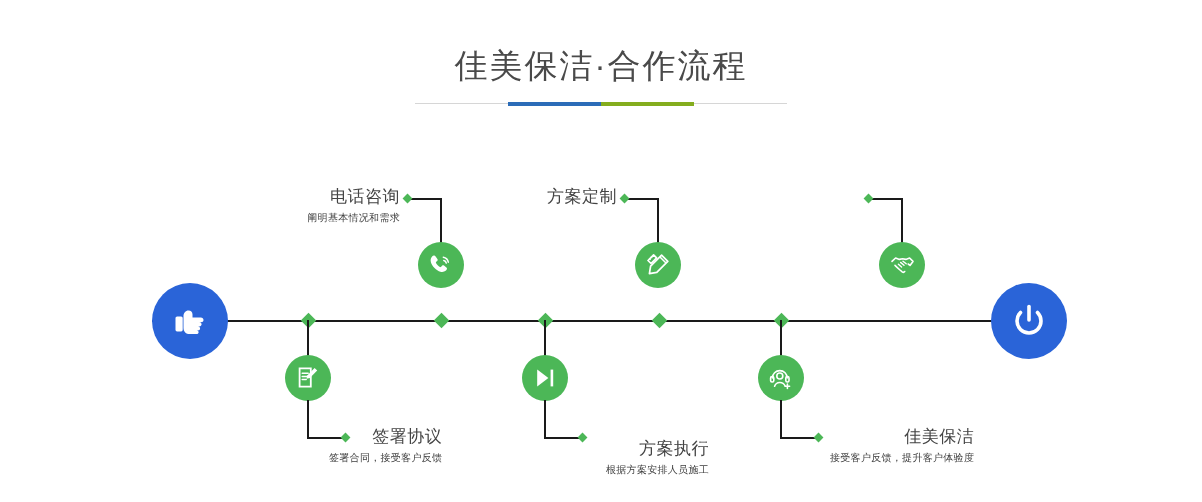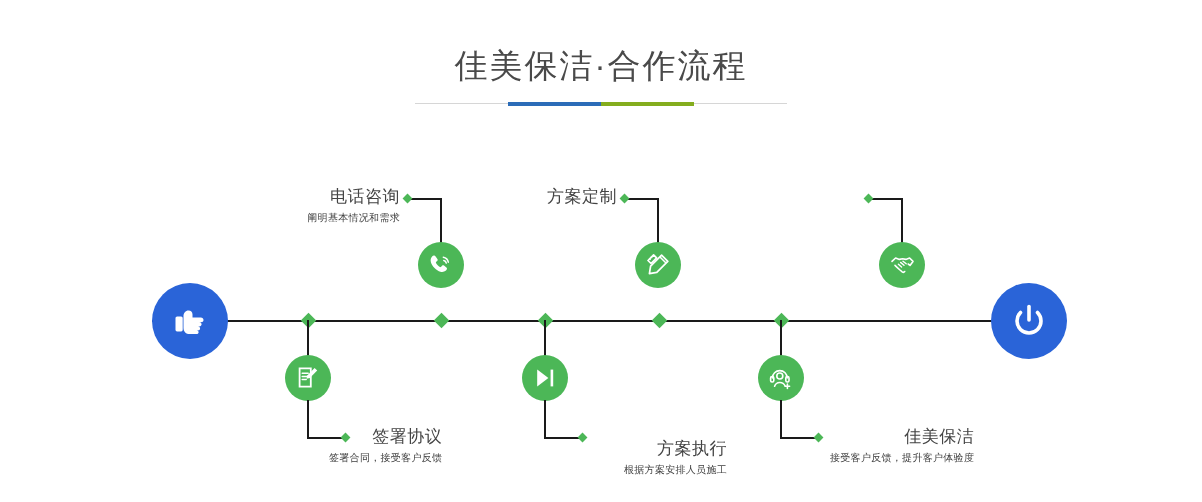--- a/index.html
+++ b/index.html
@@ -232,21 +232,21 @@
         <path fill="#ffffff" d="M5.2 4.6l11.2 8.4-11.2 8.4z"></path>
         <rect fill="#ffffff" x="18.6" y="4.6" width="2.6" height="16.8"></rect>
       </svg>
     </span>
   </div>
   <div class="vline" style="left:544px; top:400px; height:39px;"></div>
   <div class="hline" style="left:544px; top:437px; width:38px;"></div>
   <div class="diamond small" style="left:579px; top:434px; background:#4cb757;"></div>
   <div class="label below" style="left:589px; top:438px;">
     <div class="lab-title">方案执行</div>
-    <div class="lab-desc" style="margin-left:35px;font-family:Liberation Serif, serif;">根据方案安排人员施工</div>
+    <div class="lab-desc" style="margin-left:17px;font-family:Liberation Serif, serif;">根据方案安排人员施工</div>
   </div>
 
   <div class="diamond" style="left:654px; top:315px; background:#4cb757;"></div>
   <div class="vline" style="left:901px; top:198px; height:47px;"></div>
   <div class="hline" style="left:869px; top:198px; width:34px;"></div>
   <div class="diamond small" style="left:865px; top:195px; background:#4cb757;"></div>
   <div class="node" style="left:879px; top:242px; background:#4cb757;">
     <span>
       <svg width="26" height="26" viewBox="0 0 26 26">
         <path fill="none" stroke="#ffffff" stroke-width="1.6" stroke-linejoin="round" stroke-linecap="round" d="M3.0 9.4l3.6-3.4 3.8 1.4 3.2-0.6 3.2 0.6 3.8-1.4 3.4 3.4-3.0 4.0-1.8-1.4"></path>

